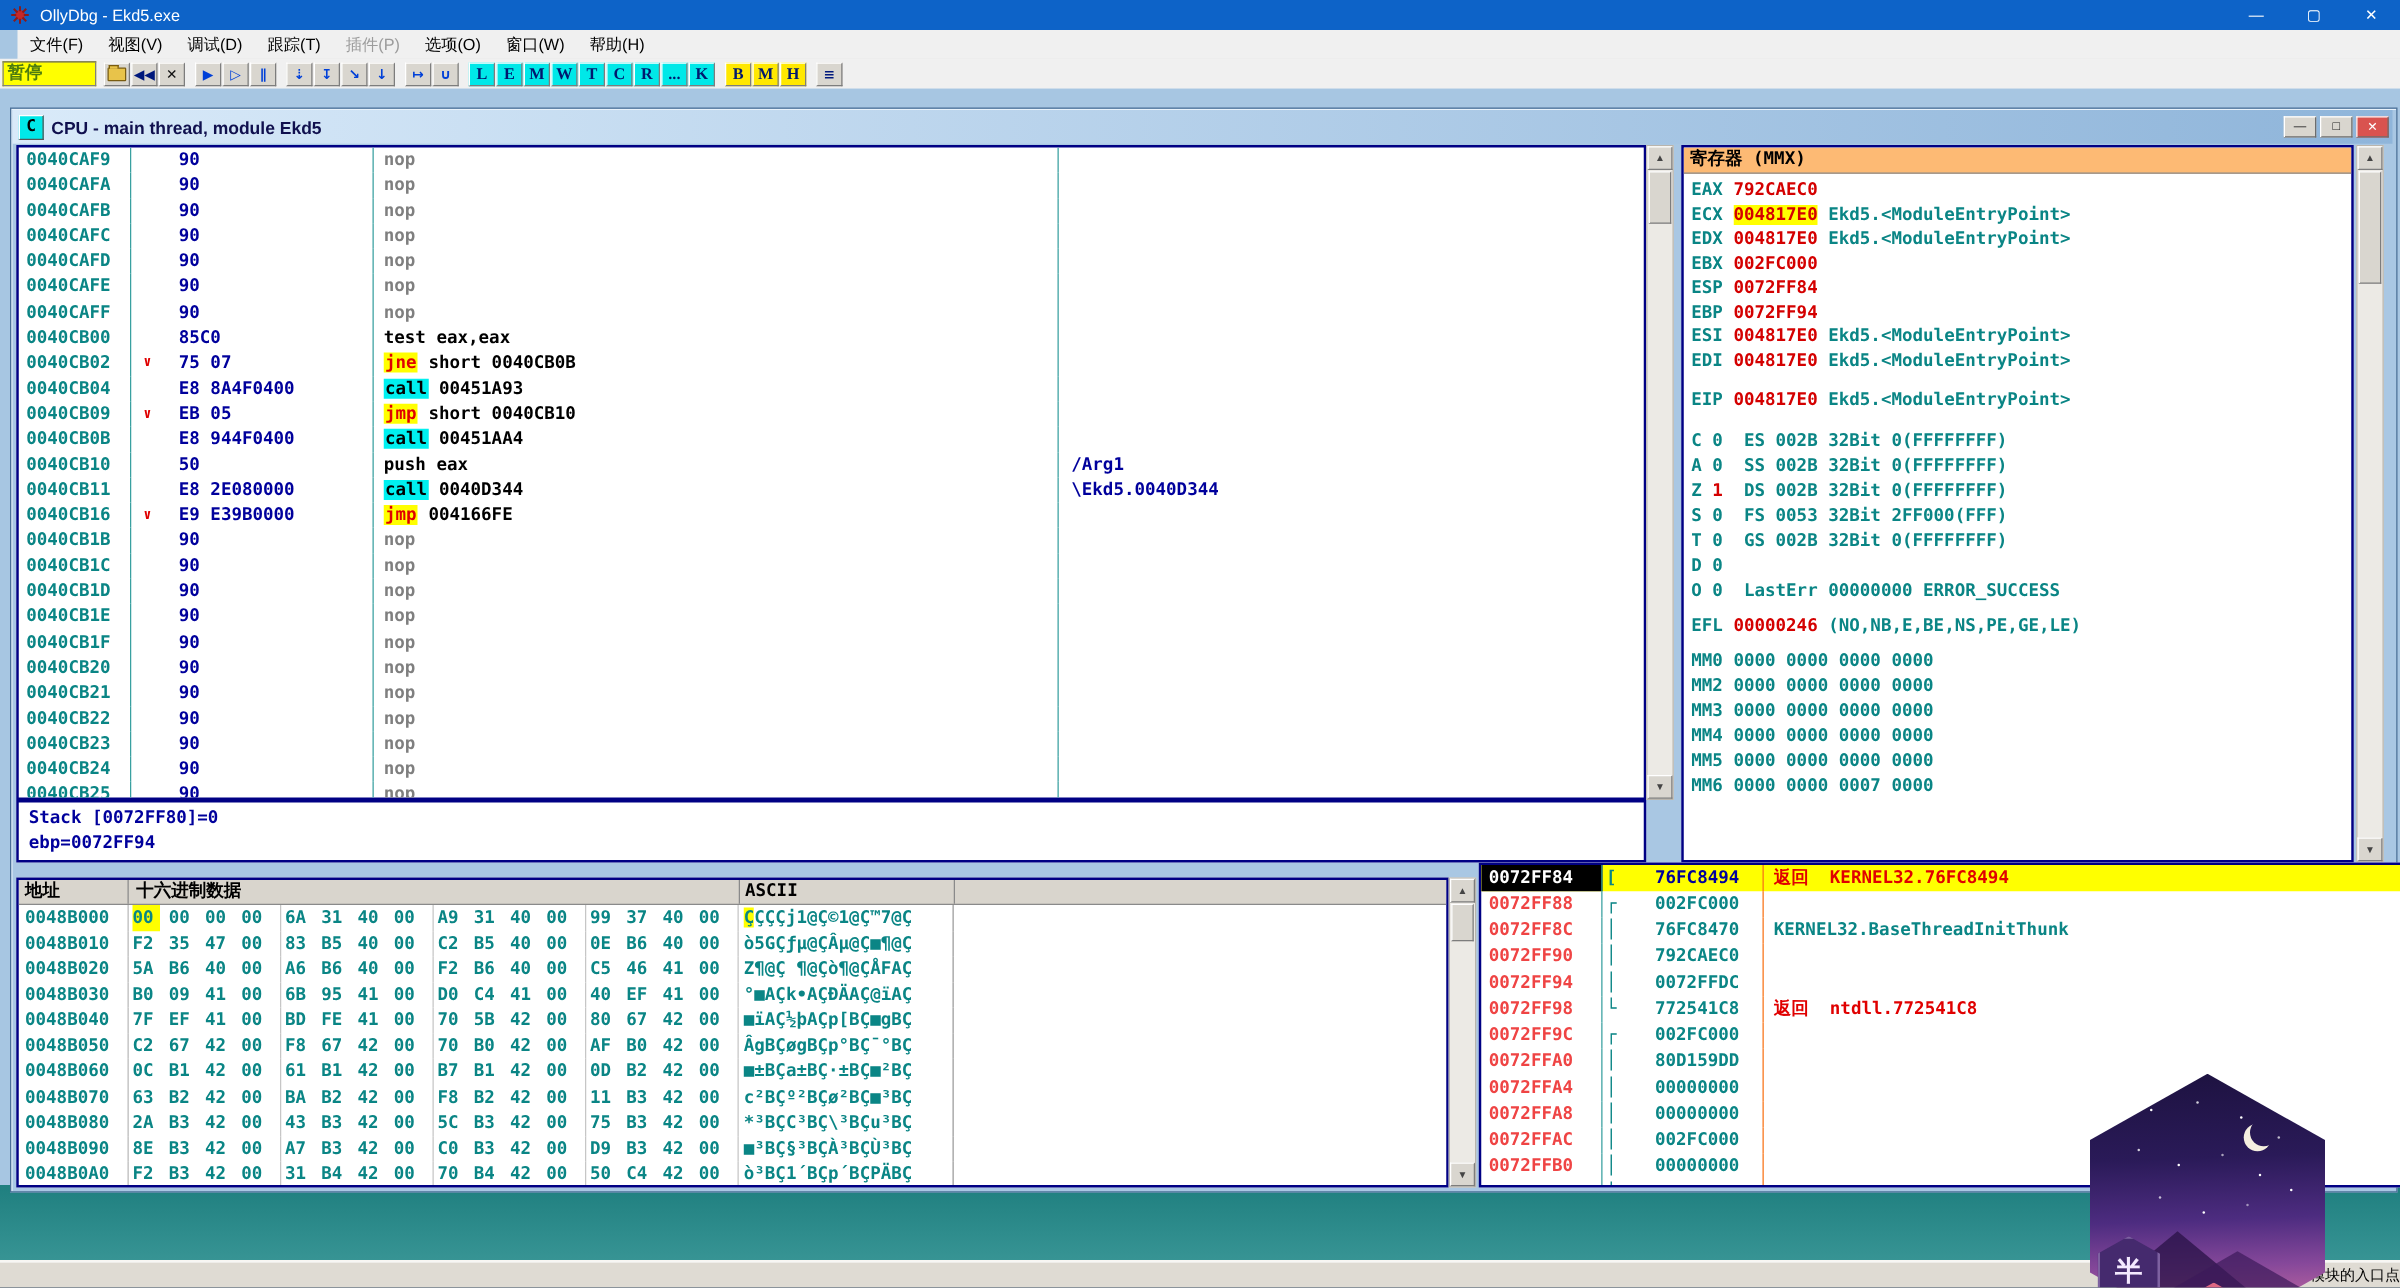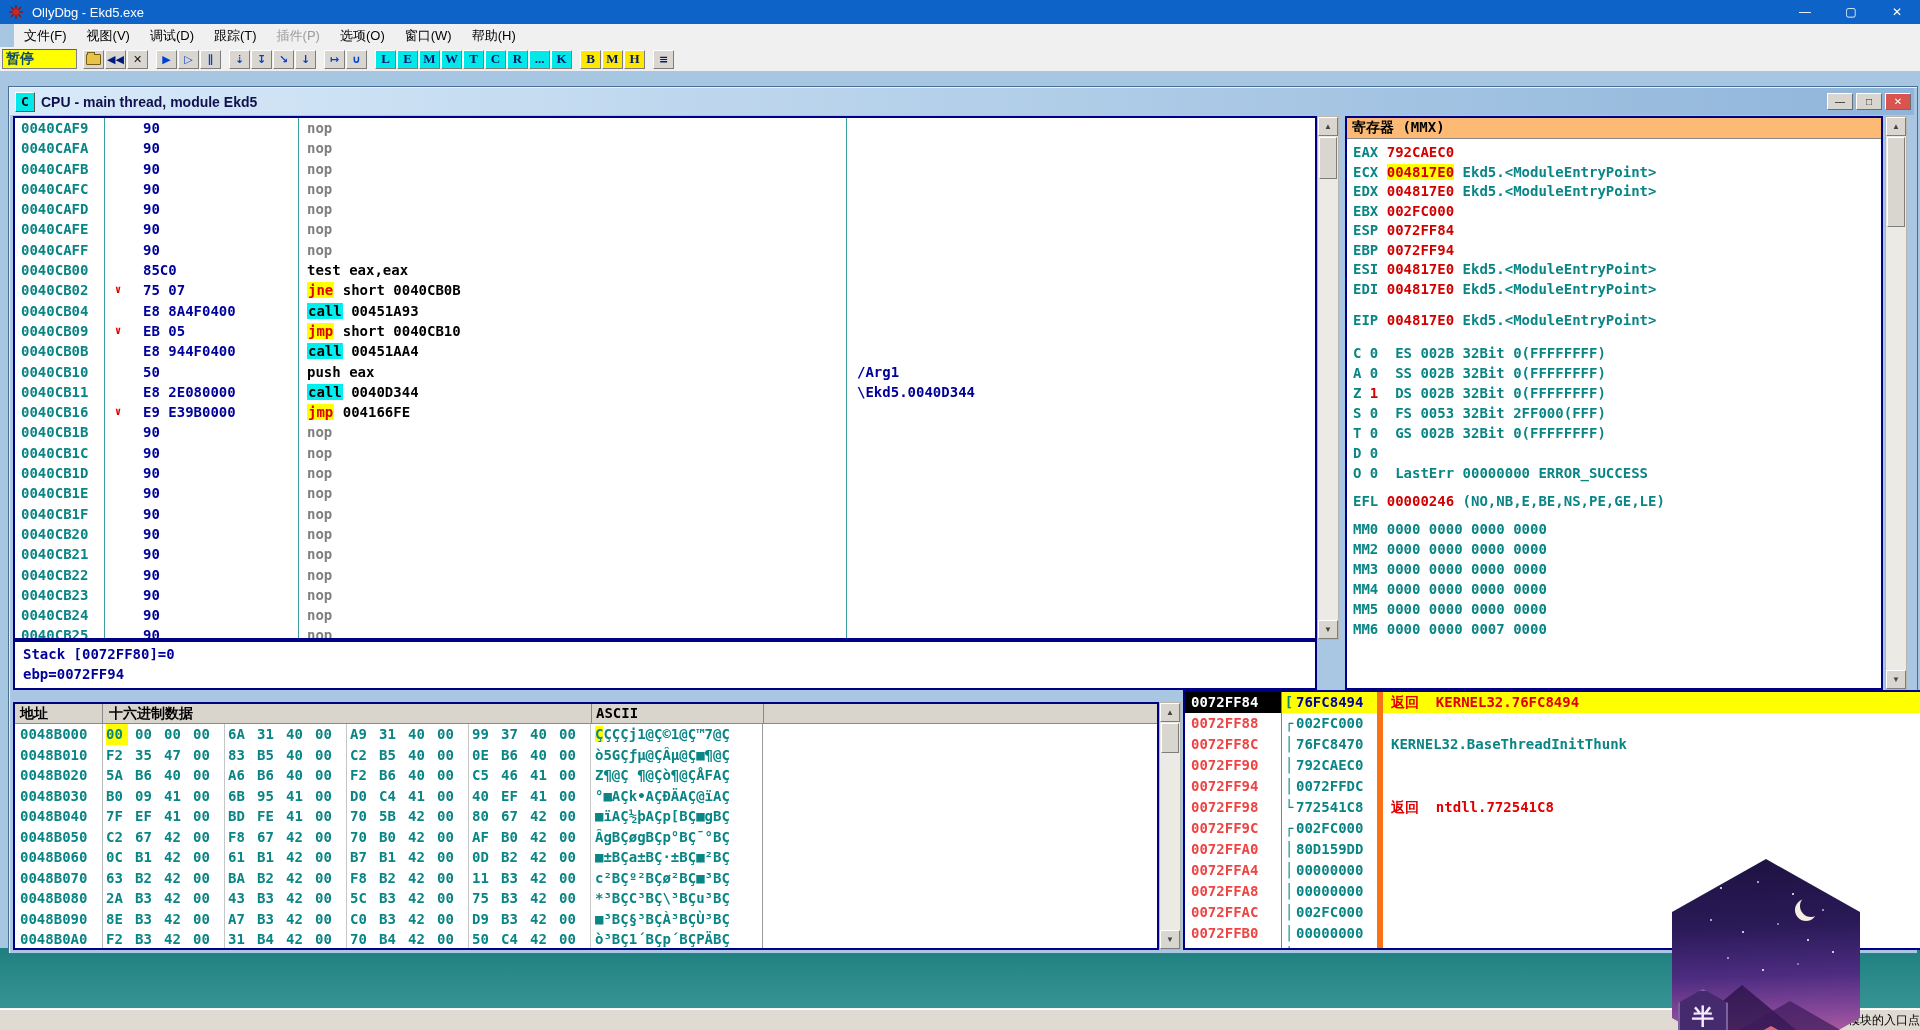--- a/index.html
+++ b/index.html
@@ -11,21 +11,21 @@
   .appicon{width:16px;height:16px;margin:0 8px 0 8px;display:inline-block;}
   .titletext{flex:1;color:#fff;}
   .wctl{display:flex;height:24px;}
   .wbtn{width:46px;height:24px;display:flex;align-items:center;justify-content:center;color:#fff;font-size:12px;}
   .menubar{position:absolute;left:14px;top:24px;width:1920px;height:23px;background:#F0F0F0;display:flex;
            align-items:flex-start;font-size:13px;color:#000;border-bottom:1px solid #E0E0E0;}
   .menu-item{padding:3px 10px;white-space:pre;}
   .menu-item.disabled{color:#9C9C9C;}
   .toolbar{position:absolute;left:0;top:47px;width:1920px;height:24px;background:#F0F0F0;display:flex;align-items:center;}
   .state{width:70px;height:18px;background:#FFFF00;border:1px solid #808080;border-top-color:#606060;
-         color:#0c4a6e;font-weight:bold;font-size:12px;line-height:17px;padding-left:3px;margin:0 6px 0 2px;overflow:hidden;}
+         color:#4d7c0f;font-weight:bold;font-size:12px;line-height:17px;padding-left:3px;margin:0 6px 0 2px;overflow:hidden;}
   .tbtn{width:21px;height:19px;margin-right:1px;background:#D9D6CF;border:1px solid;border-color:#FFF #7d7d7d #7d7d7d #FFF;
         display:inline-flex;align-items:center;justify-content:center;font-size:11px;font-weight:bold;
         font-family:"DejaVu Sans",sans-serif;color:#00187C;box-sizing:border-box;}
   .tbtn.blue{color:#0040D8;}
   .tbtn.black{color:#111;}
   .tbtn.cyanbtn{background:#00E8E8;color:#00186E;font-family:"Liberation Serif",serif;font-size:13px;}
   .tbtn.yellowbtn{background:#FFE800;color:#00186E;font-family:"Liberation Serif",serif;font-size:13px;}
   .tbtn.gap{margin-left:7px;}
   .folderglyph{width:13px;height:9px;background:#E8C34A;border:1px solid #7a5c10;border-radius:1px;position:relative;}
   .folderglyph:before{content:"";position:absolute;left:0;top:-3px;width:6px;height:2px;background:#E8C34A;border:1px solid #7a5c10;border-bottom:none;}
@@ -96,21 +96,21 @@
   .d-ascii{width:172px;border-right:1px solid #9a9a9a;padding-left:4px;color:#0A8585;box-sizing:border-box;overflow:hidden;}
   .a-hl{background:#FFFF00;}
   
   .stack-pane{position:absolute;left:1174px;top:603px;width:740px;height:260px;background:#fff;
               border:2px solid #000084;box-sizing:border-box;overflow:hidden;}
   .s-row{display:flex;height:21px;line-height:21px;white-space:pre;}
   .s-row.sel{background:#FFFF00;}
   .s-addr{width:97px;border-right:1px solid #39A0A0;padding-left:6px;color:#ef4444;box-sizing:border-box;}
   .s-row.sel .s-addr{background:#000;color:#fff;}
   .s-brace{width:14px;color:#0A8585;text-align:center;}
-  .s-val{width:87px;border-right:6px solid #f97316;color:#0A8585;box-sizing:border-box;}
+  .s-val{width:87px;border-right:1px solid #f97316;color:#0A8585;box-sizing:border-box;margin-left:28px;}
   .s-row.sel .s-val{color:#00009C;}
   .s-com{flex:1;padding-left:8px;}
   .com-return{color:#E00000;} .com-symbol{color:#0A8585;}
   
   .statusbar{position:absolute;left:0;top:1008px;width:1920px;height:22px;background:#DFDBD3;
              border-top:1px solid #F8F6F2;box-shadow:inset 0 1px 0 #fff;display:flex;align-items:center;
              font-size:12px;color:#000;justify-content:flex-end;}
   .statusbar span{padding-left:6px;}
   
   .hexlogo{position:absolute;left:1660px;top:715px;width:270px;height:320px;pointer-events:none;z-index:60;}

